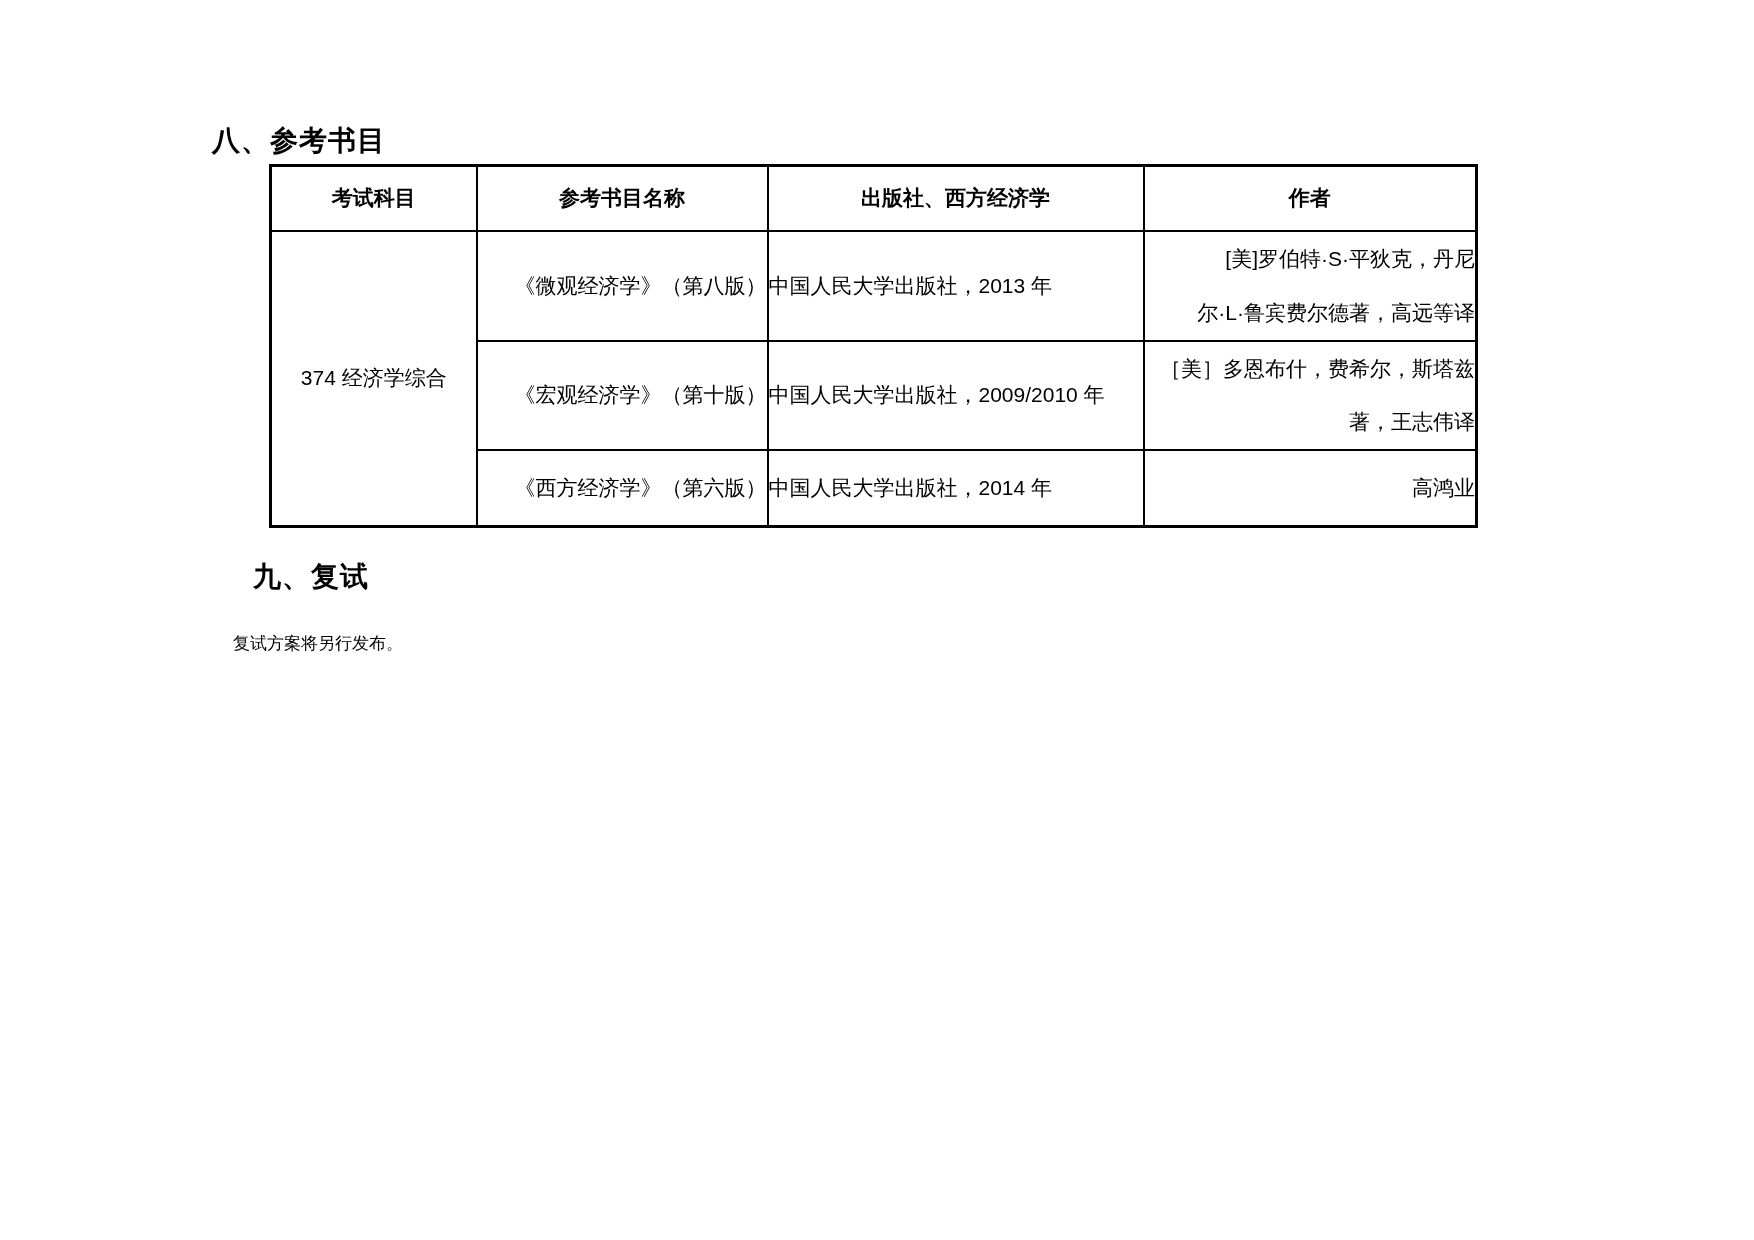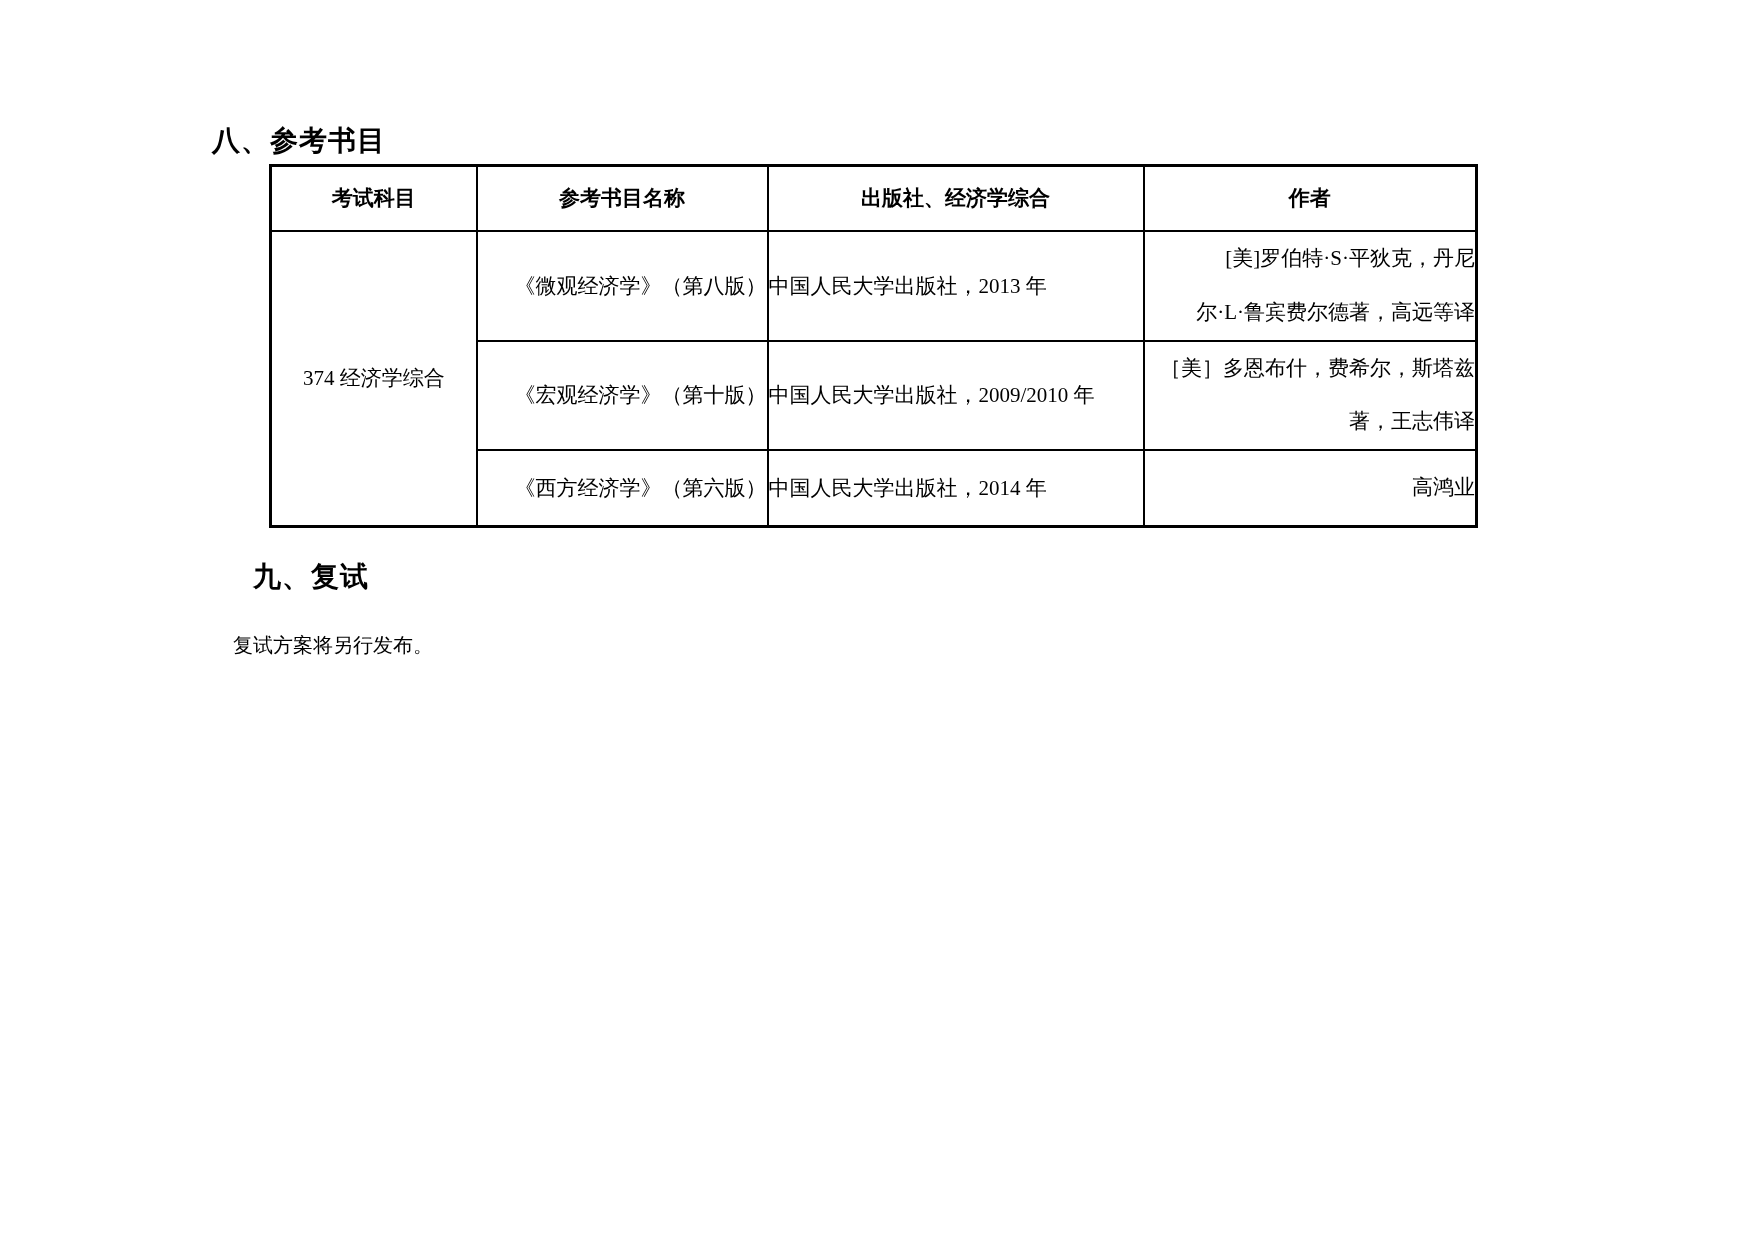--- a/index.html
+++ b/index.html
@@ -5,38 +5,38 @@
   html, body {
     margin: 0;
     padding: 0;
     background: #ffffff;
   }
   .page {
     position: relative;
     width: 1754px;
     height: 1108px;
     background: #ffffff;
-    font-family: Liberation Serif, serif;
+    font-family: Liberation Sans, sans-serif;
     color: #000000;
     overflow: hidden;
   }
   .section-heading {
     position: absolute;
     font-size: 28px;
     font-weight: bold;
     letter-spacing: 1px;
     white-space: nowrap;
   }
   .heading-8 { left: 212px; top: 122px; }
   .heading-9 { left: 253px; top: 558px; }
   .body-line {
     position: absolute;
     left: 233px;
     top: 632px;
-    font-size: 20px;
+    font-size: 17px;
     white-space: nowrap;
   }
   table.ref-table {
     position: absolute;
     left: 269px;
     top: 164px;
     border-collapse: collapse;
     table-layout: fixed;
     width: 1206px;
     border: 3px solid #000000;
@@ -101,21 +101,21 @@
     <colgroup>
       <col style="width:206px">
       <col style="width:291px">
       <col style="width:376px">
       <col style="width:333px">
     </colgroup>
     <tbody>
         <tr class="row-header">
       <th>考试科目</th>
       <th>参考书目名称</th>
-      <th>出版社、经济学综合</th>
+      <th>出版社、西方经济学</th>
       <th>作者</th>
     </tr>
     <tr class="row-1">
       <td class="cell-subject" rowspan="3">374 经济学综合</td>
       <td class="cell-book">《微观经济学》（第八版）</td>
       <td class="cell-publisher">中国人民大学出版社，2013 年</td>
       <td class="cell-author">[美]罗伯特·S·平狄克，丹尼
 尔·L·鲁宾费尔德著，高远等译</td>
     </tr>
     <tr class="row-2">

